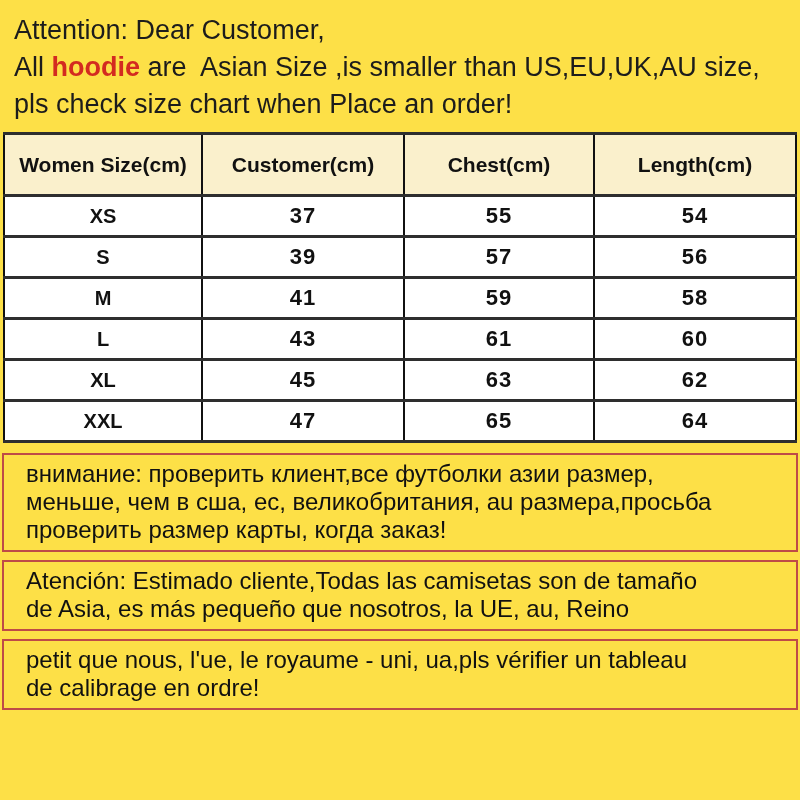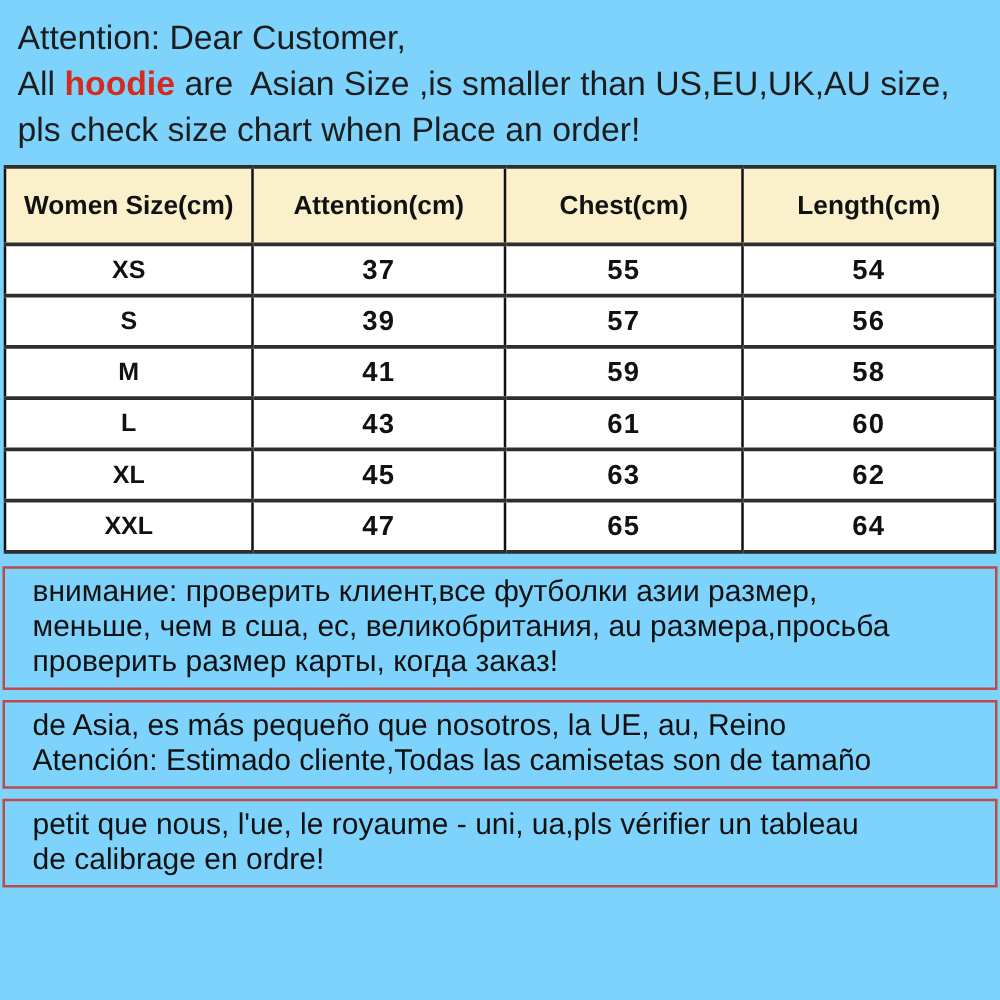--- a/index.html
+++ b/index.html
@@ -5,21 +5,21 @@
   * { margin: 0; padding: 0; box-sizing: border-box; }
   html, body {
     width: 800px;
     background: #ffffff;
     font-family: "Liberation Sans", "DejaVu Sans", sans-serif;
     color: #1c1c1c;
   }
   .page {
     width: 800px;
     height: 800px;
-    background: #7dd3fc;
+    background: #fde047;
     overflow: hidden;
   }
 
   
   .intro {
     padding: 12px 0 0 14px;
   }
   .intro-line {
     font-size: 27px;
     line-height: 37px;
@@ -104,21 +104,21 @@
     <table class="size-table">
       <colgroup>
         <col style="width:25%">
         <col style="width:25.5%">
         <col style="width:24%">
         <col style="width:25.5%">
       </colgroup>
       <thead>
         <tr>
           <th>Women Size(cm)</th>
-          <th>Attention(cm)</th>
+          <th>Customer(cm)</th>
           <th>Chest(cm)</th>
           <th>Length(cm)</th>
         </tr>
       </thead>
       <tbody>
         <tr>
           <td class="size-label">XS</td>
           <td class="size-value">37</td>
           <td class="size-value">55</td>
           <td class="size-value">54</td>
@@ -157,22 +157,22 @@
     </table>
   </div>
 
   <div class="notice-box russian">
     <div class="notice-line">внимание: проверить клиент,все футболки азии размер,</div>
     <div class="notice-line">меньше, чем в сша, ес, великобритания, au размера,просьба</div>
     <div class="notice-line">проверить размер карты, когда заказ!</div>
   </div>
 
   <div class="notice-box spanish">
+    <div class="notice-line">Atención: Estimado cliente,Todas las camisetas son de tamaño</div>
     <div class="notice-line">de Asia, es más pequeño que nosotros, la UE, au, Reino</div>
-    <div class="notice-line">Atención: Estimado cliente,Todas las camisetas son de tamaño</div>
   </div>
 
   <div class="notice-box french">
     <div class="notice-line">petit que nous, l'ue, le royaume - uni, ua,pls vérifier un tableau</div>
     <div class="notice-line">de calibrage en ordre!</div>
   </div>
 
 </div>
 
 </body></html>

